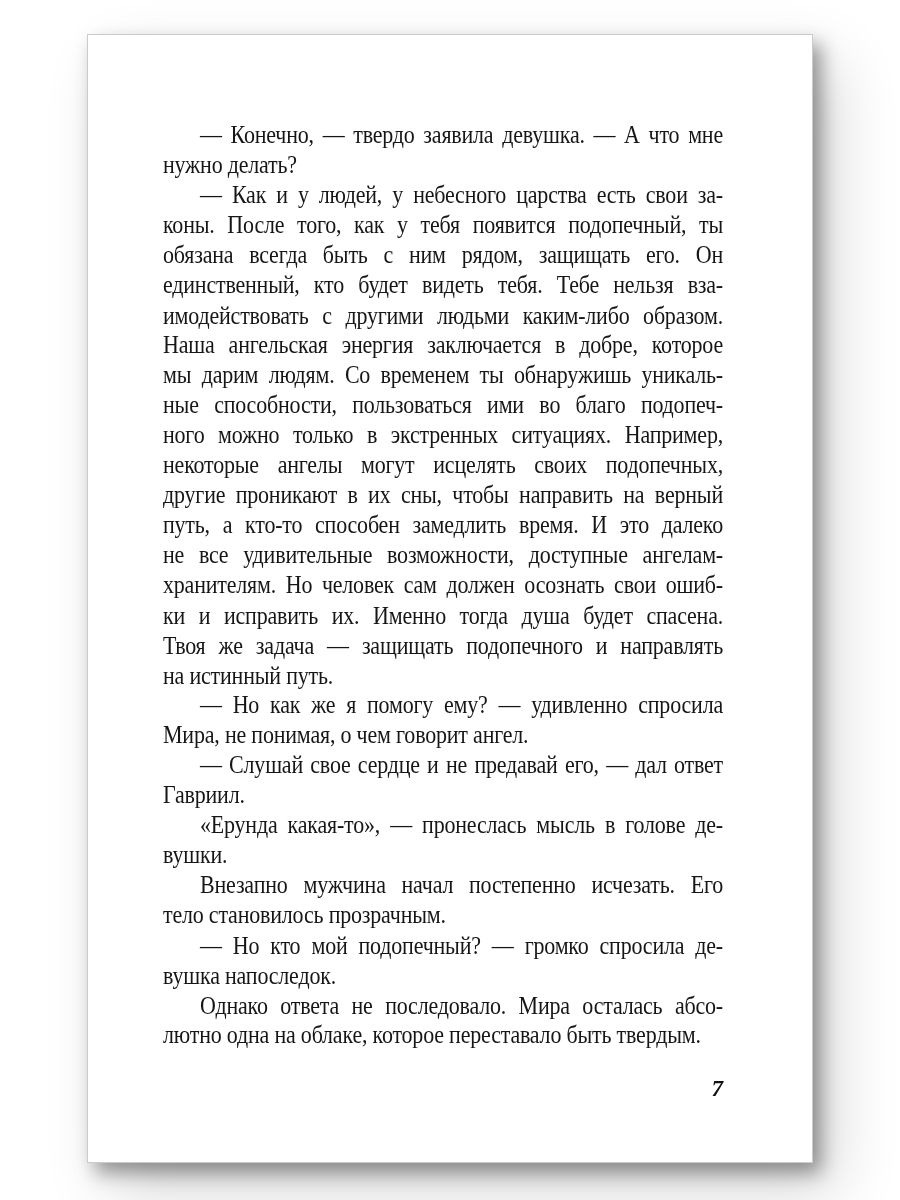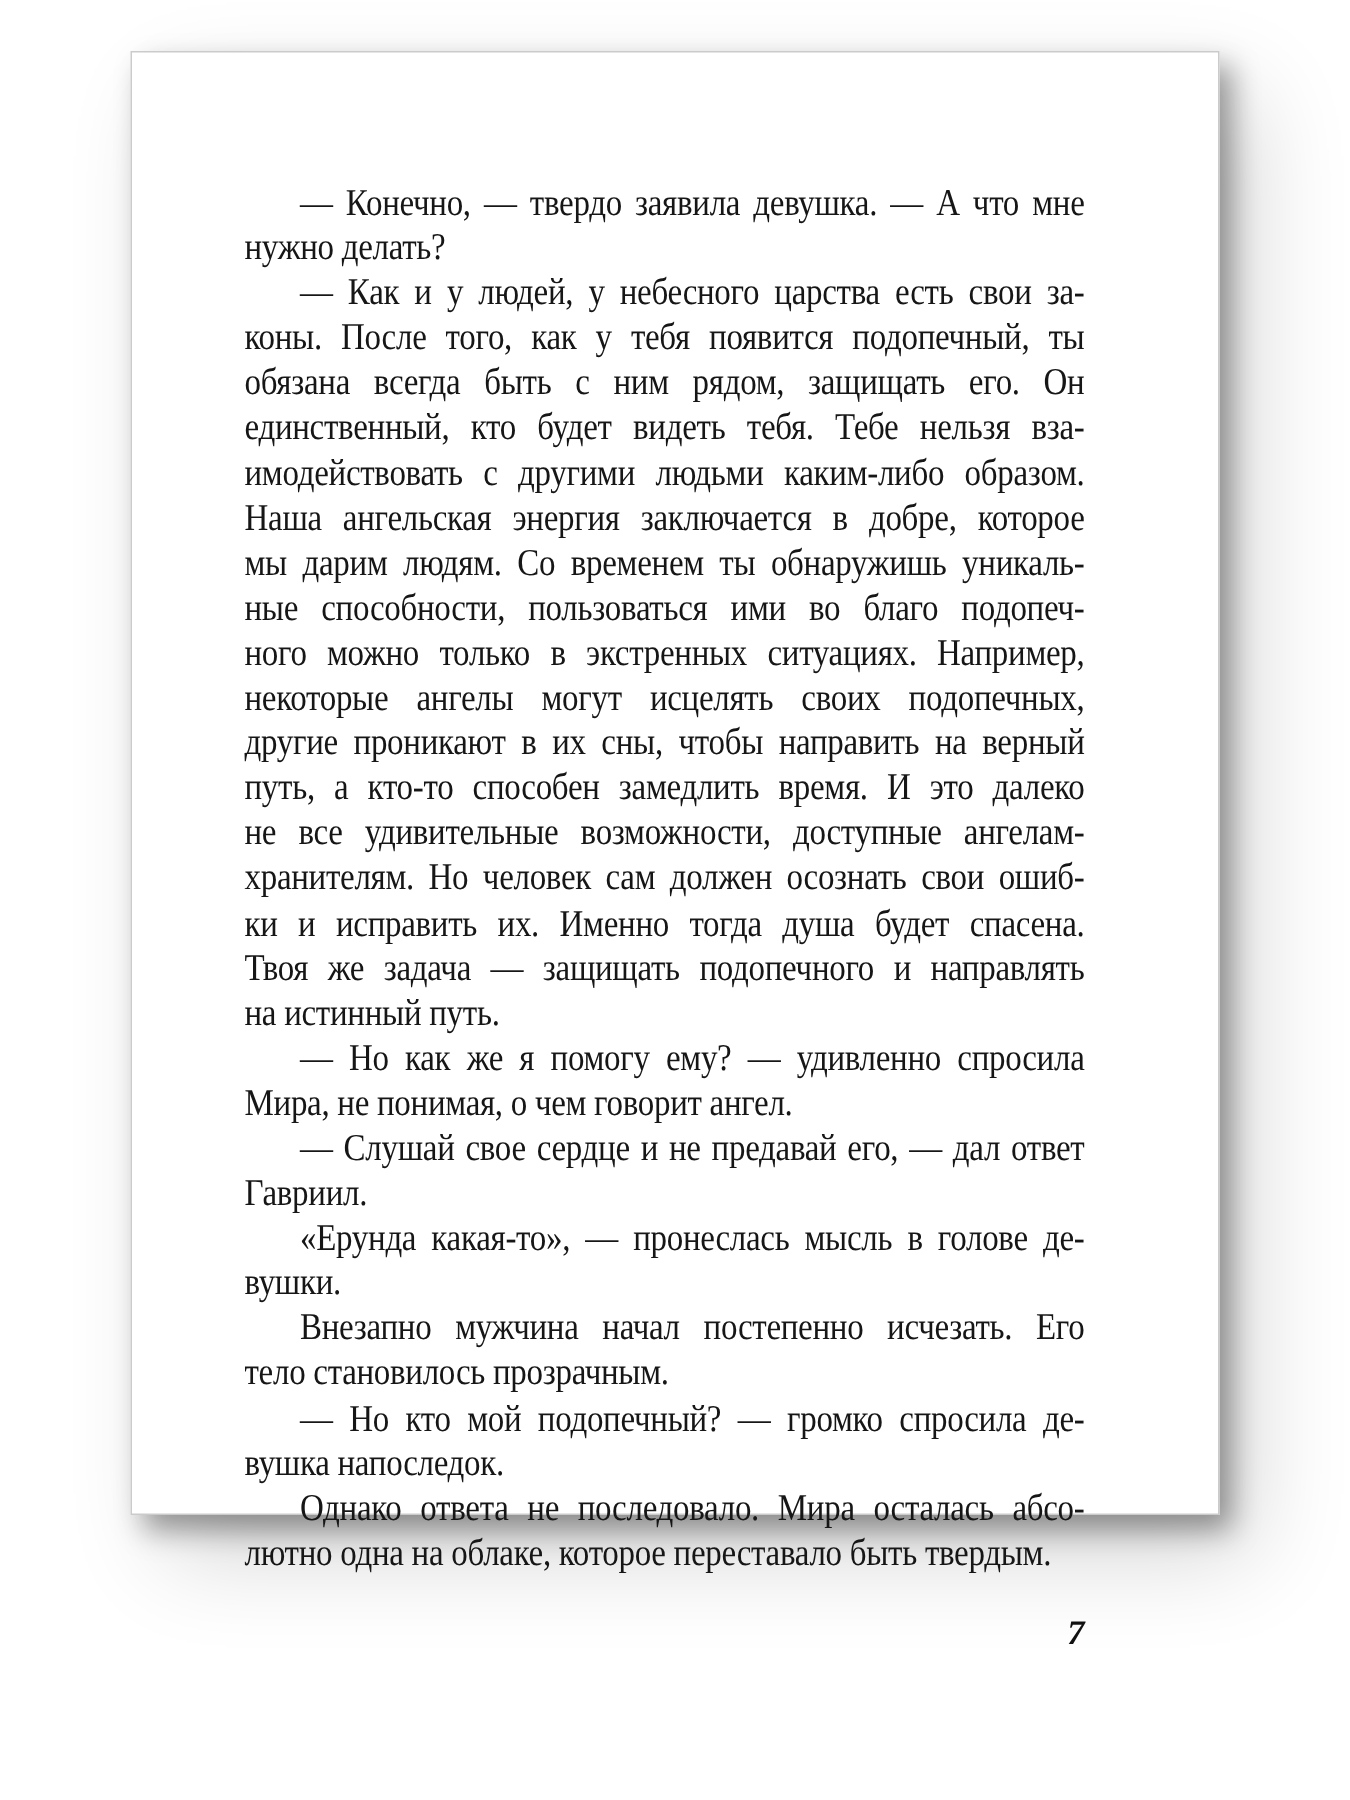--- a/index.html
+++ b/index.html
@@ -17,21 +17,21 @@
   .stage {
     position: absolute;
     inset: 0;
     background: #ffffff;
   }
   .page {
     position: absolute;
     left: 87px;
     top: 34px;
     width: 726px;
-    height: 976px;
+    height: 1129px;
     background: #ffffff;
     border: 1px solid #cbcbcb;
     box-sizing: border-box;
     box-shadow: 8px 10px 18px rgba(0,0,0,0.38),
                 22px 28px 60px rgba(0,0,0,0.16);
   }
   .text-block {
     position: absolute;
     left: 75px;
     top: 85px;

